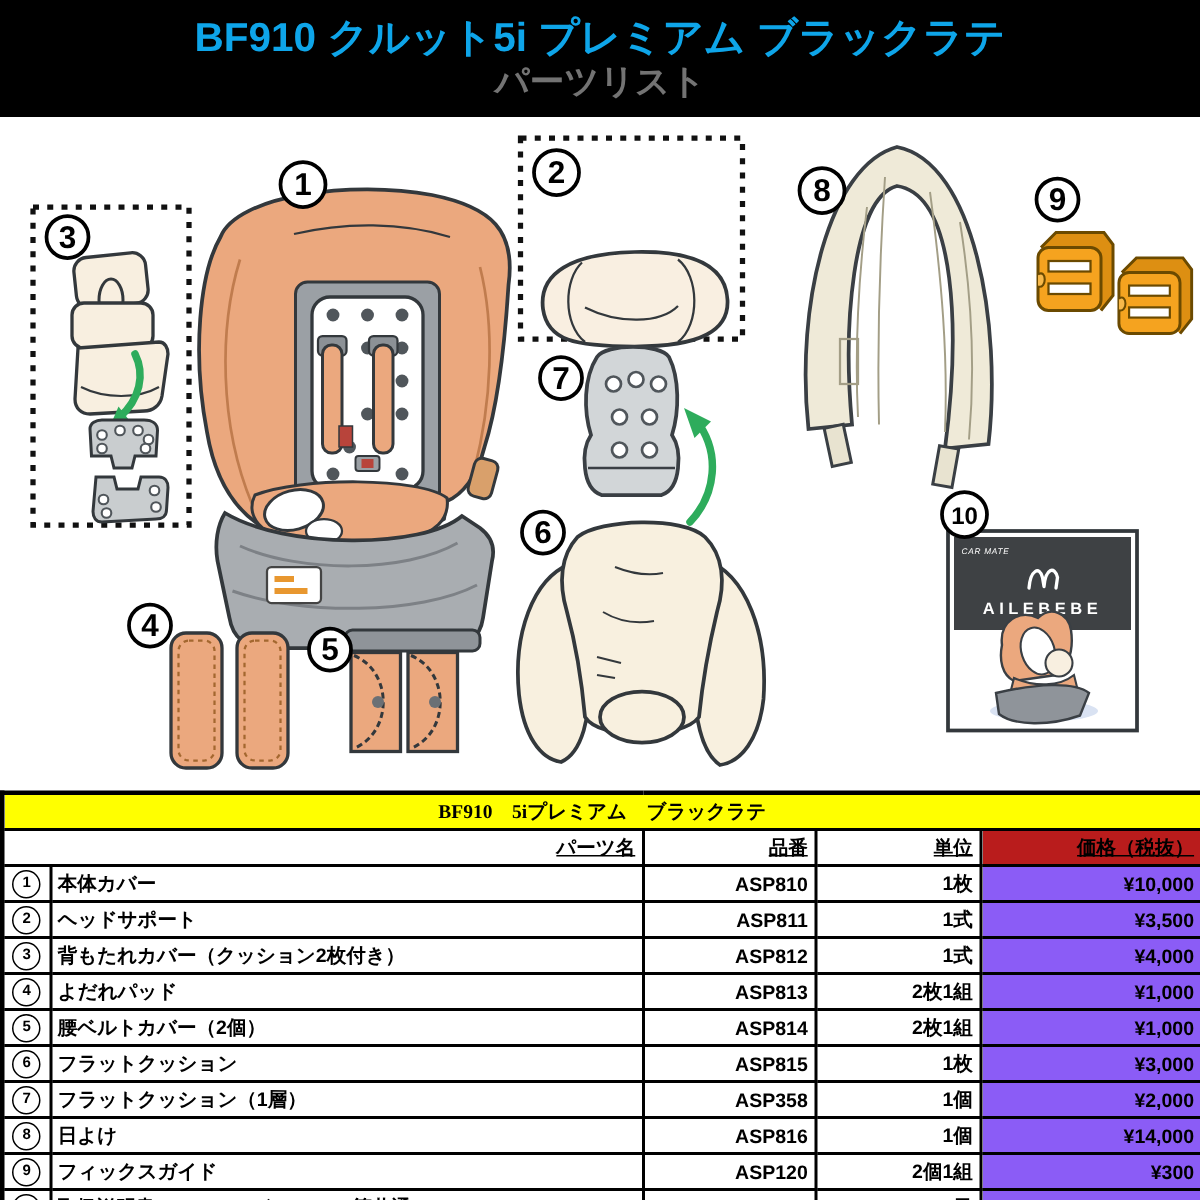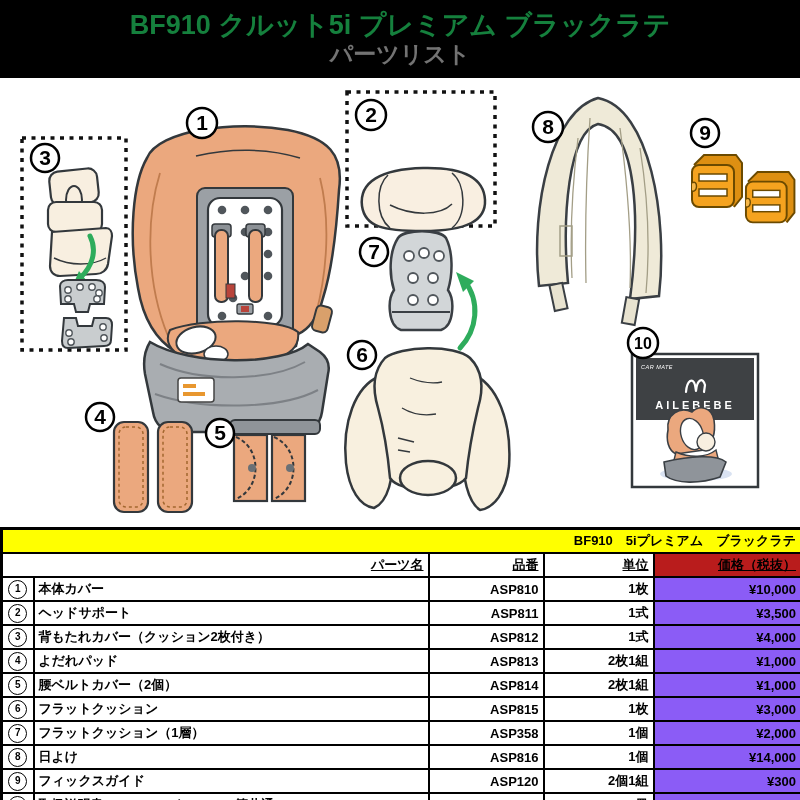--- a/index.html
+++ b/index.html
@@ -1,37 +1,37 @@
 <!DOCTYPE html>
 <html><head>
 <meta charset="utf-8">
 <style>
   html,body{margin:0;padding:0;background:#fff;}
   .page{width:800px;height:800px;position:relative;background:#fff;overflow:hidden;
         font-family:"Liberation Sans", sans-serif;}
   
   .banner{position:absolute;left:0;top:0;width:800px;height:78px;background:#000;
           display:flex;flex-direction:column;align-items:center;justify-content:center;}
-  .banner .l1{color:#15803d;font-weight:bold;font-size:27px;line-height:1.15;}
+  .banner .l1{color:#0ea5e9;font-weight:bold;font-size:27px;line-height:1.15;}
   .banner .l2{color:#737373;font-weight:bold;font-size:23px;line-height:1.15;}
   
   .diagram{position:absolute;left:0;top:78px;width:800px;height:449px;}
   .lbl{font-family:"Liberation Sans",sans-serif;font-weight:bold;font-size:21px;
        text-anchor:middle;fill:#000;}
   .lbl-sm{font-size:16px;}
   .brand{fill:#fff;font-weight:bold;font-size:11px;letter-spacing:3px;text-anchor:middle;
          font-family:"Liberation Sans",sans-serif;}
   .brand-sm{fill:#fff;font-size:5.5px;letter-spacing:.5px;font-style:italic;
             font-family:"Liberation Sans",sans-serif;}
   
   table.parts{position:absolute;left:0;top:527px;width:800px;border-collapse:collapse;
               border:3px solid #000;table-layout:fixed;}
   table.parts td{border:2px solid #000;font-weight:bold;font-size:13px;padding:0 4px;
                  height:22px;overflow:hidden;white-space:nowrap;}
-  td.title-cell{background:#ffff00;font-size:14px;text-align:right;padding-left:6px;height:19px;}
+  td.title-cell{background:#ffff00;font-size:14px;text-align:center;padding-left:6px;height:19px;font-family:Liberation Serif, serif;}
   tr.head-row td{text-align:right;height:22px;text-decoration:underline;}
   td.c-num{text-align:center;padding:0;}
   td.c-name{text-align:left;}
   td.c-pn{text-align:right;}
   td.c-unit{text-align:right;}
   td.c-price{background:#8b5cf6;text-align:right;padding-right:6px;}
   td.c-price-h{background:#b91c1c;text-align:center;}
   .circ{display:inline-flex;align-items:center;justify-content:center;width:17px;height:17px;
         border:1.5px solid #000;border-radius:50%;font-size:10px;font-weight:bold;line-height:1;}
 </style>

